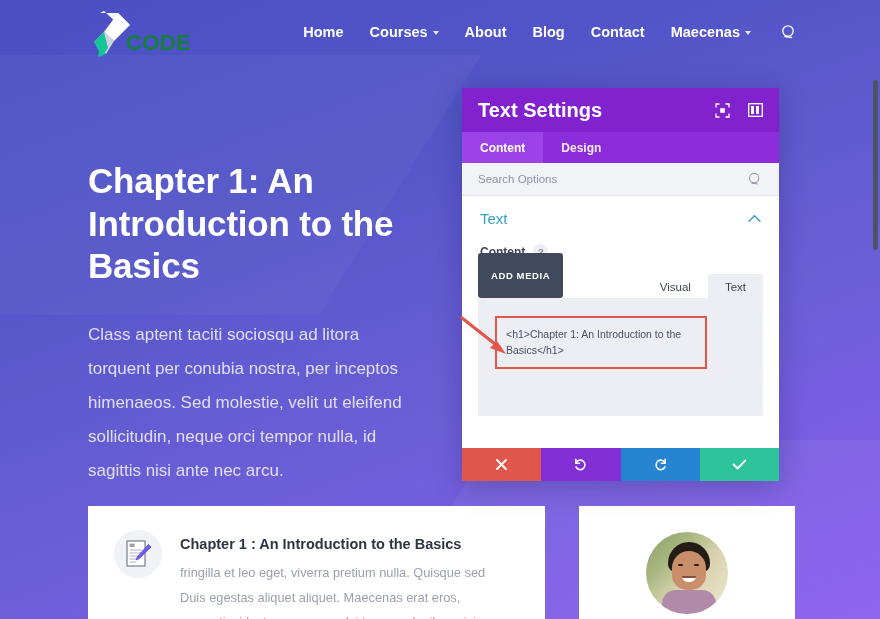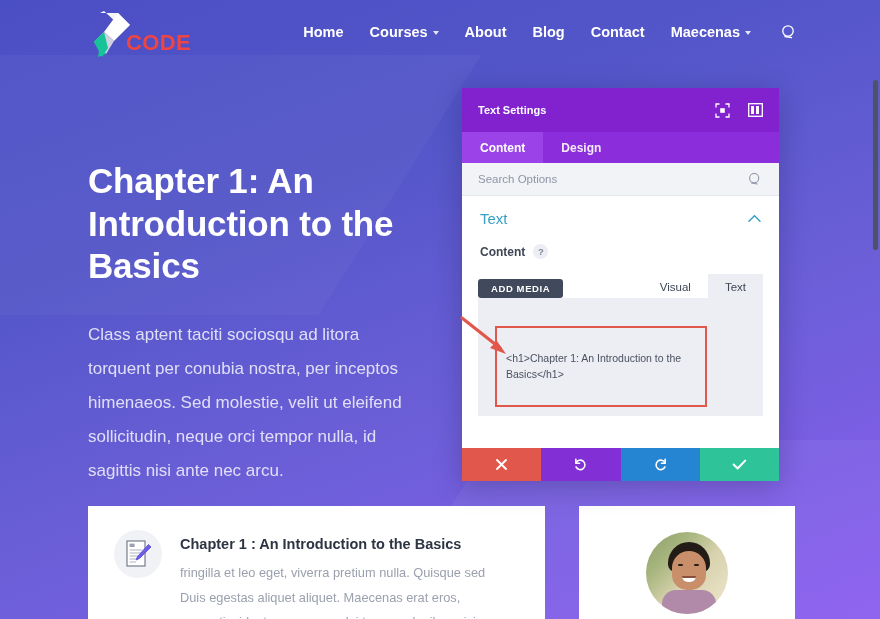--- a/index.html
+++ b/index.html
@@ -25,21 +25,21 @@
   }
 
   
   .header {
     position: absolute; left: 0; top: 0; width: 880px; height: 64px;
     display: flex; align-items: center; z-index: 20;
   }
   .logo { position: absolute; left: 88px; top: 6px; display: flex; align-items: flex-end; }
   .logo-mark { width: 46px; height: 52px; position: relative; }
   .logo-word {
-    color: #ef4444; font-size: 22px; font-weight: 700; letter-spacing: .4px;
+    color: #15803d; font-size: 22px; font-weight: 700; letter-spacing: .4px;
     margin-left: -8px; margin-bottom: 4px; margin-top: 24px;
   }
   .nav {
     position: absolute; right: 82px; top: 0; height: 64px;
     display: flex; align-items: center; gap: 26px;
   }
   .nav-item {
     color: #ffffff; font-size: 14.5px; font-weight: 700;
     display: flex; align-items: center; gap: 5px; cursor: pointer;
     white-space: nowrap;
@@ -65,21 +65,21 @@
   
   .modal {
     position: absolute; left: 462px; top: 88px; width: 317px; height: 393px;
     background: #ffffff; overflow: hidden; z-index: 30;
     box-shadow: 0 6px 26px rgba(25,10,60,.25);
   }
   .modal-head {
     height: 44px; background: #8222cf;
     display: flex; align-items: center; padding: 0 16px;
   }
-  .modal-title { color: #ffffff; font-size: 11px; font-weight: 700; flex: 1; }
+  .modal-title { color: #ffffff; font-size: 20px; font-weight: 700; flex: 1; }
   .head-icons { display: flex; align-items: center; gap: 18px; }
   .head-ico { cursor: pointer; display: flex; align-items: center; }
 
   .modal-tabs { height: 31px; background: #8b2ddb; display: flex; }
   .modal-tab {
     padding: 0 18px; height: 31px; display: flex; align-items: center;
     color: rgba(255,255,255,.9); font-size: 12px; font-weight: 600; cursor: pointer;
   }
   .modal-tab.active { background: #9b43e8; color: #ffffff; }
 
@@ -107,34 +107,34 @@
     width: 15px; height: 15px; border-radius: 50%; background: #eceef3;
     color: #7e8697; font-size: 9.5px; font-weight: 700;
     display: flex; align-items: center; justify-content: center; cursor: pointer;
   }
 
   .editor-wrap { margin: 12px 16px 0; }
   .editor-bar { display: flex; align-items: flex-end; height: 27px; }
   .add-media {
     background: #414a5c; color: #ffffff; font-size: 9.5px; font-weight: 700;
     letter-spacing: .6px; border: 0; border-radius: 3px;
-    padding: 4px 13px; cursor: pointer; font-family: "Liberation Sans", sans-serif;
+    padding: 17px 13px; cursor: pointer; font-family: "Liberation Sans", sans-serif;
   }
   .ed-tabs { margin-left: auto; display: flex; align-items: flex-end; }
   .ed-tab {
     padding: 6px 16px 5px; font-size: 11.5px; color: #3f4654; cursor: pointer;
     border: 1px solid transparent; border-bottom: 0; background: #ffffff;
   }
   .ed-tab.active { background: #eceef3; }
   .editor-area {
     background: #eceef3; height: 118px; position: relative;
   }
   .code-box {
-    position: absolute; left: 17px; top: 28px; width: 212px;
-    border: 2px solid #e2574c; padding: 22px 9px;
+    position: absolute; left: 17px; top: 18px; width: 212px;
+    border: 2px solid #e2574c; padding: 8px 9px;
     color: #4a5160; font-size: 10.5px; line-height: 1.55;
   }
 
   .modal-actions { position: absolute; left: 0; bottom: 0; width: 317px; height: 33px; display: flex; }
   .act { flex: 1; display: flex; align-items: center; justify-content: center; cursor: pointer; }
   .act-cancel { background: #e2574c; }
   .act-undo   { background: #8230d6; }
   .act-redo   { background: #2585d3; }
   .act-save   { background: #2fc39a; }
   .act svg { display: block; }

